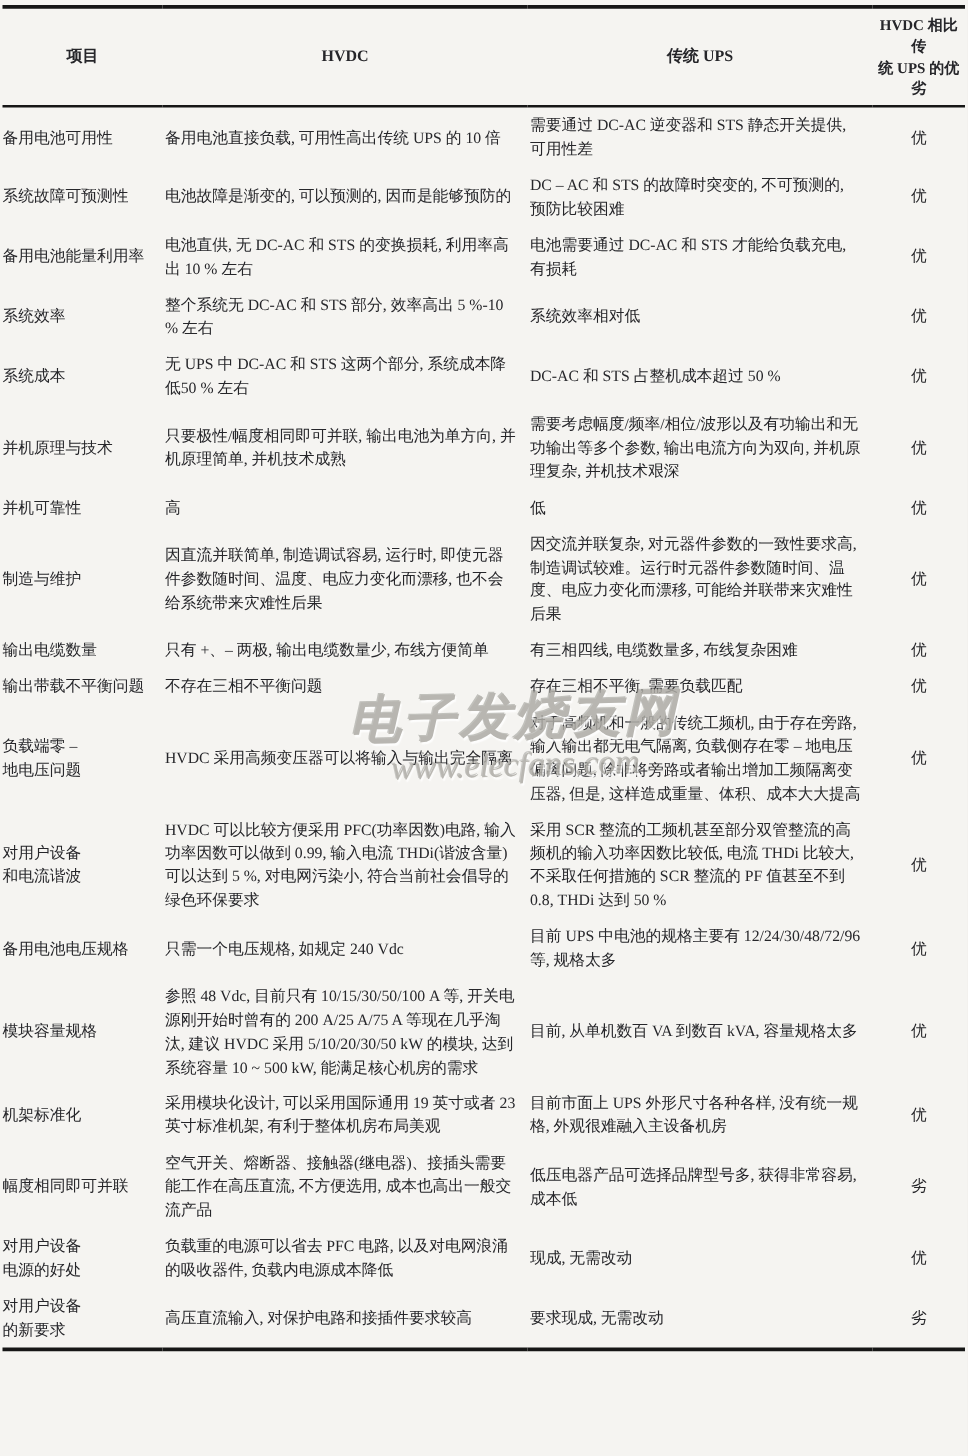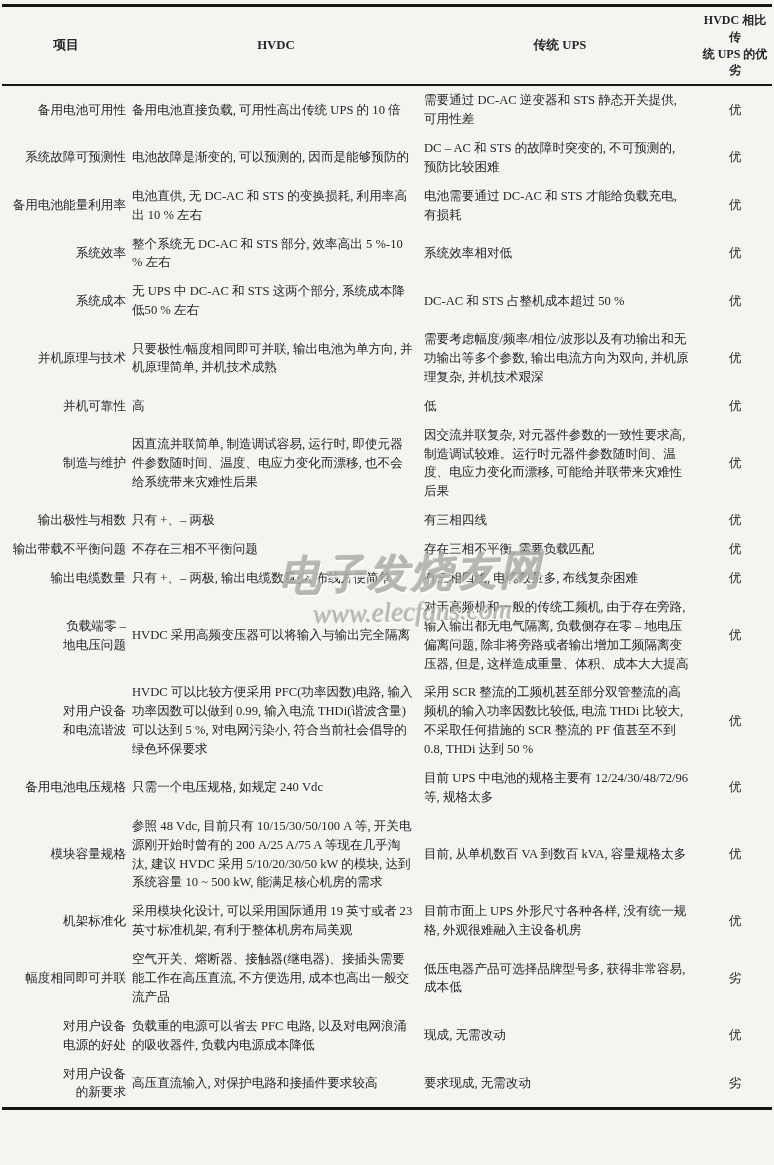--- a/index.html
+++ b/index.html
@@ -37,21 +37,21 @@
   }
   th.h4{white-space:pre-line;font-size:12px;padding:5px 0;}
   td{
     font-size:12.6px;
     line-height:1.5;
     color:#26262a;
     vertical-align:middle;
     padding:5px 8px 5px 2px;
   }
   td.c-item{
-    text-align:right;
+    text-align:left;
     white-space:pre-line;
     padding-left:0;padding-right:4px;
   }
   td.c-verdict{text-align:center;padding:5px 0;}
   .watermark{
     position:absolute;
     left:272px;top:546px;
     width:280px;
     text-align:center;
     pointer-events:none;
@@ -137,35 +137,29 @@
           <td class="c-ups">低</td>
           <td class="c-verdict">优</td>
         </tr>
         <tr>
           <td class="c-item">制造与维护</td>
           <td class="c-hvdc">因直流并联简单, 制造调试容易, 运行时, 即使元器件参数随时间、温度、电应力变化而漂移, 也不会给系统带来灾难性后果</td>
           <td class="c-ups">因交流并联复杂, 对元器件参数的一致性要求高, 制造调试较难。运行时元器件参数随时间、温度、电应力变化而漂移, 可能给并联带来灾难性后果</td>
           <td class="c-verdict">优</td>
         </tr>
         <tr>
-          <td class="c-item">输出极性与相数</td>
-          <td class="c-hvdc">只有 +、– 两极</td>
-          <td class="c-ups">有三相四线</td>
+          <td class="c-item">输出电缆数量</td>
+          <td class="c-hvdc">只有 +、– 两极, 输出电缆数量少, 布线方便简单</td>
+          <td class="c-ups">有三相四线, 电缆数量多, 布线复杂困难</td>
           <td class="c-verdict">优</td>
         </tr>
         <tr>
           <td class="c-item">输出带载不平衡问题</td>
           <td class="c-hvdc">不存在三相不平衡问题</td>
           <td class="c-ups">存在三相不平衡, 需要负载匹配</td>
-          <td class="c-verdict">优</td>
-        </tr>
-        <tr>
-          <td class="c-item">输出电缆数量</td>
-          <td class="c-hvdc">只有 +、– 两极, 输出电缆数量少, 布线方便简单</td>
-          <td class="c-ups">有三相四线, 电缆数量多, 布线复杂困难</td>
           <td class="c-verdict">优</td>
         </tr>
         <tr>
           <td class="c-item">负载端零 –
 地电压问题</td>
           <td class="c-hvdc">HVDC 采用高频变压器可以将输入与输出完全隔离</td>
           <td class="c-ups">对于高频机和一般的传统工频机, 由于存在旁路, 输入输出都无电气隔离, 负载侧存在零 – 地电压偏离问题, 除非将旁路或者输出增加工频隔离变压器, 但是, 这样造成重量、体积、成本大大提高</td>
           <td class="c-verdict">优</td>
         </tr>
         <tr>

